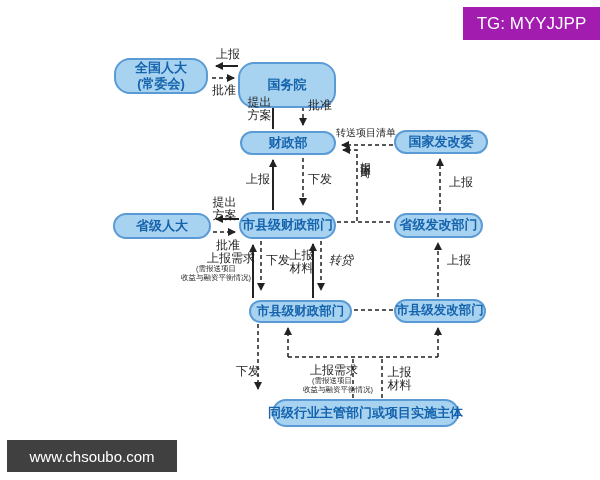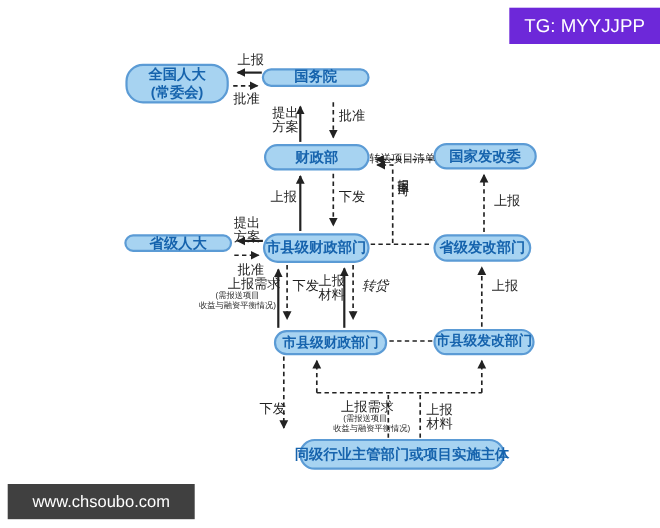--- a/index.html
+++ b/index.html
@@ -10,32 +10,32 @@
   .box{
     position:absolute;display:flex;flex-direction:column;align-items:center;justify-content:center;
     background:#a7d3f1;border:2px solid #5b9bd5;border-radius:16px;
     color:#1663ad;font-weight:bold;font-size:13px;line-height:1.25;text-align:center;
     box-sizing:border-box;white-space:nowrap;
   }
   .lbl{
     position:absolute;color:#1f1f1f;font-size:12px;line-height:1.1;white-space:nowrap;
   }
   .lbl.wrap2{white-space:normal;width:27px;text-align:center;}
-  .lbl.small{font-size:10px;margin-top:12px;}
+  .lbl.small{font-size:10px;}
   .note{
     position:absolute;color:#2a2a2a;font-size:7.5px;line-height:1.15;text-align:center;white-space:nowrap;
   }
   .vert{
     position:absolute;color:#1f1f1f;font-size:10.5px;writing-mode:vertical-rl;letter-spacing:2px;white-space:nowrap;
   }
   .banner{
     position:absolute;display:flex;align-items:center;justify-content:center;
     color:#fff;box-sizing:border-box;
   }
-  #tg-banner{left:463px;top:7px;width:137px;height:33px;background:#6d28d9;font-size:17px;}
+  #tg-banner{left:463px;top:7px;width:137px;height:33px;background:#a21caf;font-size:17px;}
   #site-banner{left:7px;top:440px;width:170px;height:32px;background:#404040;font-size:15px;}
   svg#wires{position:absolute;left:0;top:0;}
 </style>
 </head>
 <body>
 
 <div id="stage">
 
   <svg id="wires" width="600" height="480" viewBox="0 0 600 480">
     <defs>
@@ -81,30 +81,30 @@
       <path d="M288,357 L438,357" stroke-width="1.5" stroke-dasharray="4 3"></path>
       <path d="M288,357 L288,328" stroke-width="1.5" stroke-dasharray="4 3" marker-end="url(#ah)"></path>
       <path d="M438,357 L438,328" stroke-width="1.5" stroke-dasharray="4 3" marker-end="url(#ah)"></path>
     </g>
   </svg>
 
   <div class="box" style="left:114px;top:58px;width:94px;height:36px;">
     <span>全国人大</span>
     <span>(常委会)</span>
   </div>
-  <div class="box" style="left:238px;top:62px;width:98px;height:17px;justify-content:center;">
+  <div class="box" style="left:238px;top:62px;width:98px;height:46px;justify-content:center;">
     <span>国务院</span>
   </div>
   <div class="box" style="left:394px;top:130px;width:94px;height:24px;">
     <span>国家发改委</span>
   </div>
   <div class="box" style="left:240px;top:131px;width:96px;height:24px;">
     <span>财政部</span>
   </div>
-  <div class="box" style="left:113px;top:213px;width:98px;height:16px;">
+  <div class="box" style="left:113px;top:213px;width:98px;height:26px;">
     <span>省级人大</span>
   </div>
   <div class="box" style="left:239px;top:212px;width:97px;height:27px;">
     <span>市县级财政部门</span>
   </div>
   <div class="box" style="left:394px;top:213px;width:89px;height:25px;">
     <span>省级发改部门</span>
   </div>
   <div class="box" style="left:249px;top:300px;width:103px;height:23px;font-size:12.5px;">
     <span>市县级财政部门</span>

